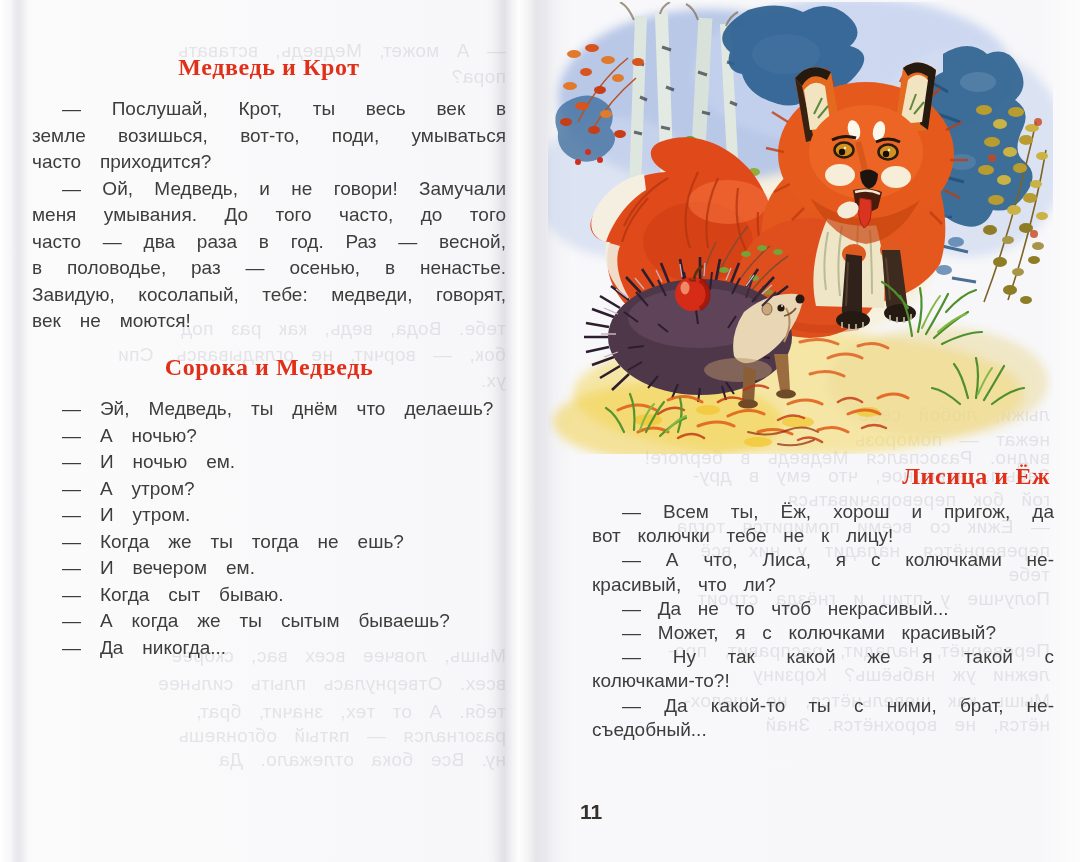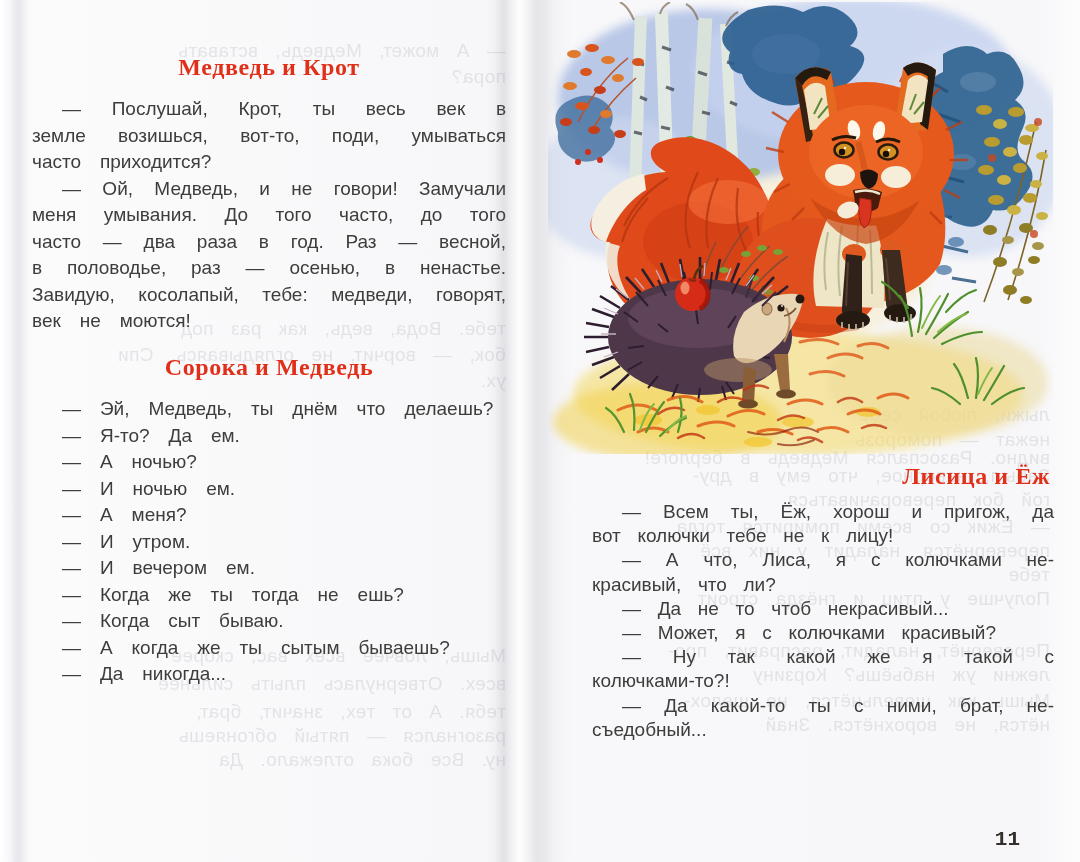--- a/index.html
+++ b/index.html
@@ -16,22 +16,22 @@
   .page.left{left:0;width:540px;}
   .page.right{left:540px;width:540px;}
   .story-title{position:absolute;left:32px;width:474px;margin:0;text-align:center;
     font-family:"Liberation Serif",serif;font-weight:bold;font-size:24px;line-height:30px;
     color:#e0301a;letter-spacing:.6px;}
   .page.right .story-title{left:48px;width:462px;text-align:right;}
   .body{position:absolute;left:32px;width:474px;font-size:19px;line-height:26.5px;
     color:#3f3d3c;text-align:justify;word-spacing:.72em;}
   .body p{margin:0;text-indent:30px;}
   .page.right .body{left:52px;width:462px;line-height:24.2px;word-spacing:.6em;}
-  .pageno{position:absolute;left:40px;width:440px;top:800px;text-align:right;
-    font-family:Liberation Mono, monospace;font-weight:bold;font-size:21px;color:#35302b;margin-top:28px;}
+  .pageno{position:absolute;left:40px;width:440px;top:800px;text-align:left;
+    font-family:Liberation Sans, sans-serif;font-weight:bold;font-size:21px;color:#35302b;}
   
   .bleed span{position:absolute;display:block;left:32px;width:474px;
     transform:scaleX(-1);color:#6d6d80;opacity:.15;filter:blur(.6px);
     font-size:19px;white-space:nowrap;letter-spacing:.4px;word-spacing:.6em;}
   .page.right .bleed span{left:48px;width:462px;}
   .illustration{position:absolute;left:8px;top:2px;width:505px;height:452px;margin:0;}
 </style>
 </head>
 <body>
 
@@ -54,27 +54,26 @@
 
     <h2 class="story-title" style="top:52px">Медведь и Крот</h2>
     <div class="body" style="top:96px">
       <p>— Послушай, Крот, ты весь век в земле возишься, вот-то, поди, умываться часто приходится?</p>
       <p>— Ой, Медведь, и не говори! Заму­чали меня умывания. До того часто, до того часто — два раза в год. Раз — весной, в половодье, раз — осенью, в ненастье. Завидую, косолапый, тебе: медведи, говорят, век не моются!</p>
     </div>
 
     <h2 class="story-title" style="top:352px">Сорока и Медведь</h2>
     <div class="body" style="top:396px">
       <p>— Эй, Медведь, ты днём что дела­ешь?</p>
-      <p>— Я-то? Да ем.</p>
       <p>— А ночью?</p>
       <p>— И ночью ем.</p>
-      <p>— А меня?</p>
+      <p>— А утром?</p>
       <p>— И утром.</p>
+      <p>— Когда же ты тогда не ешь?</p>
       <p>— И вечером ем.</p>
-      <p>— Когда же ты тогда не ешь?</p>
       <p>— Когда сыт бываю.</p>
       <p>— А когда же ты сытым бываешь?</p>
       <p>— Да никогда...</p>
     </div>
   </section>
 
   <section class="page right">
     <div class="bleed">
       <span style="top:404px">лыжи, любой себе</span>
       <span style="top:429px">нежат — поморозь</span>

